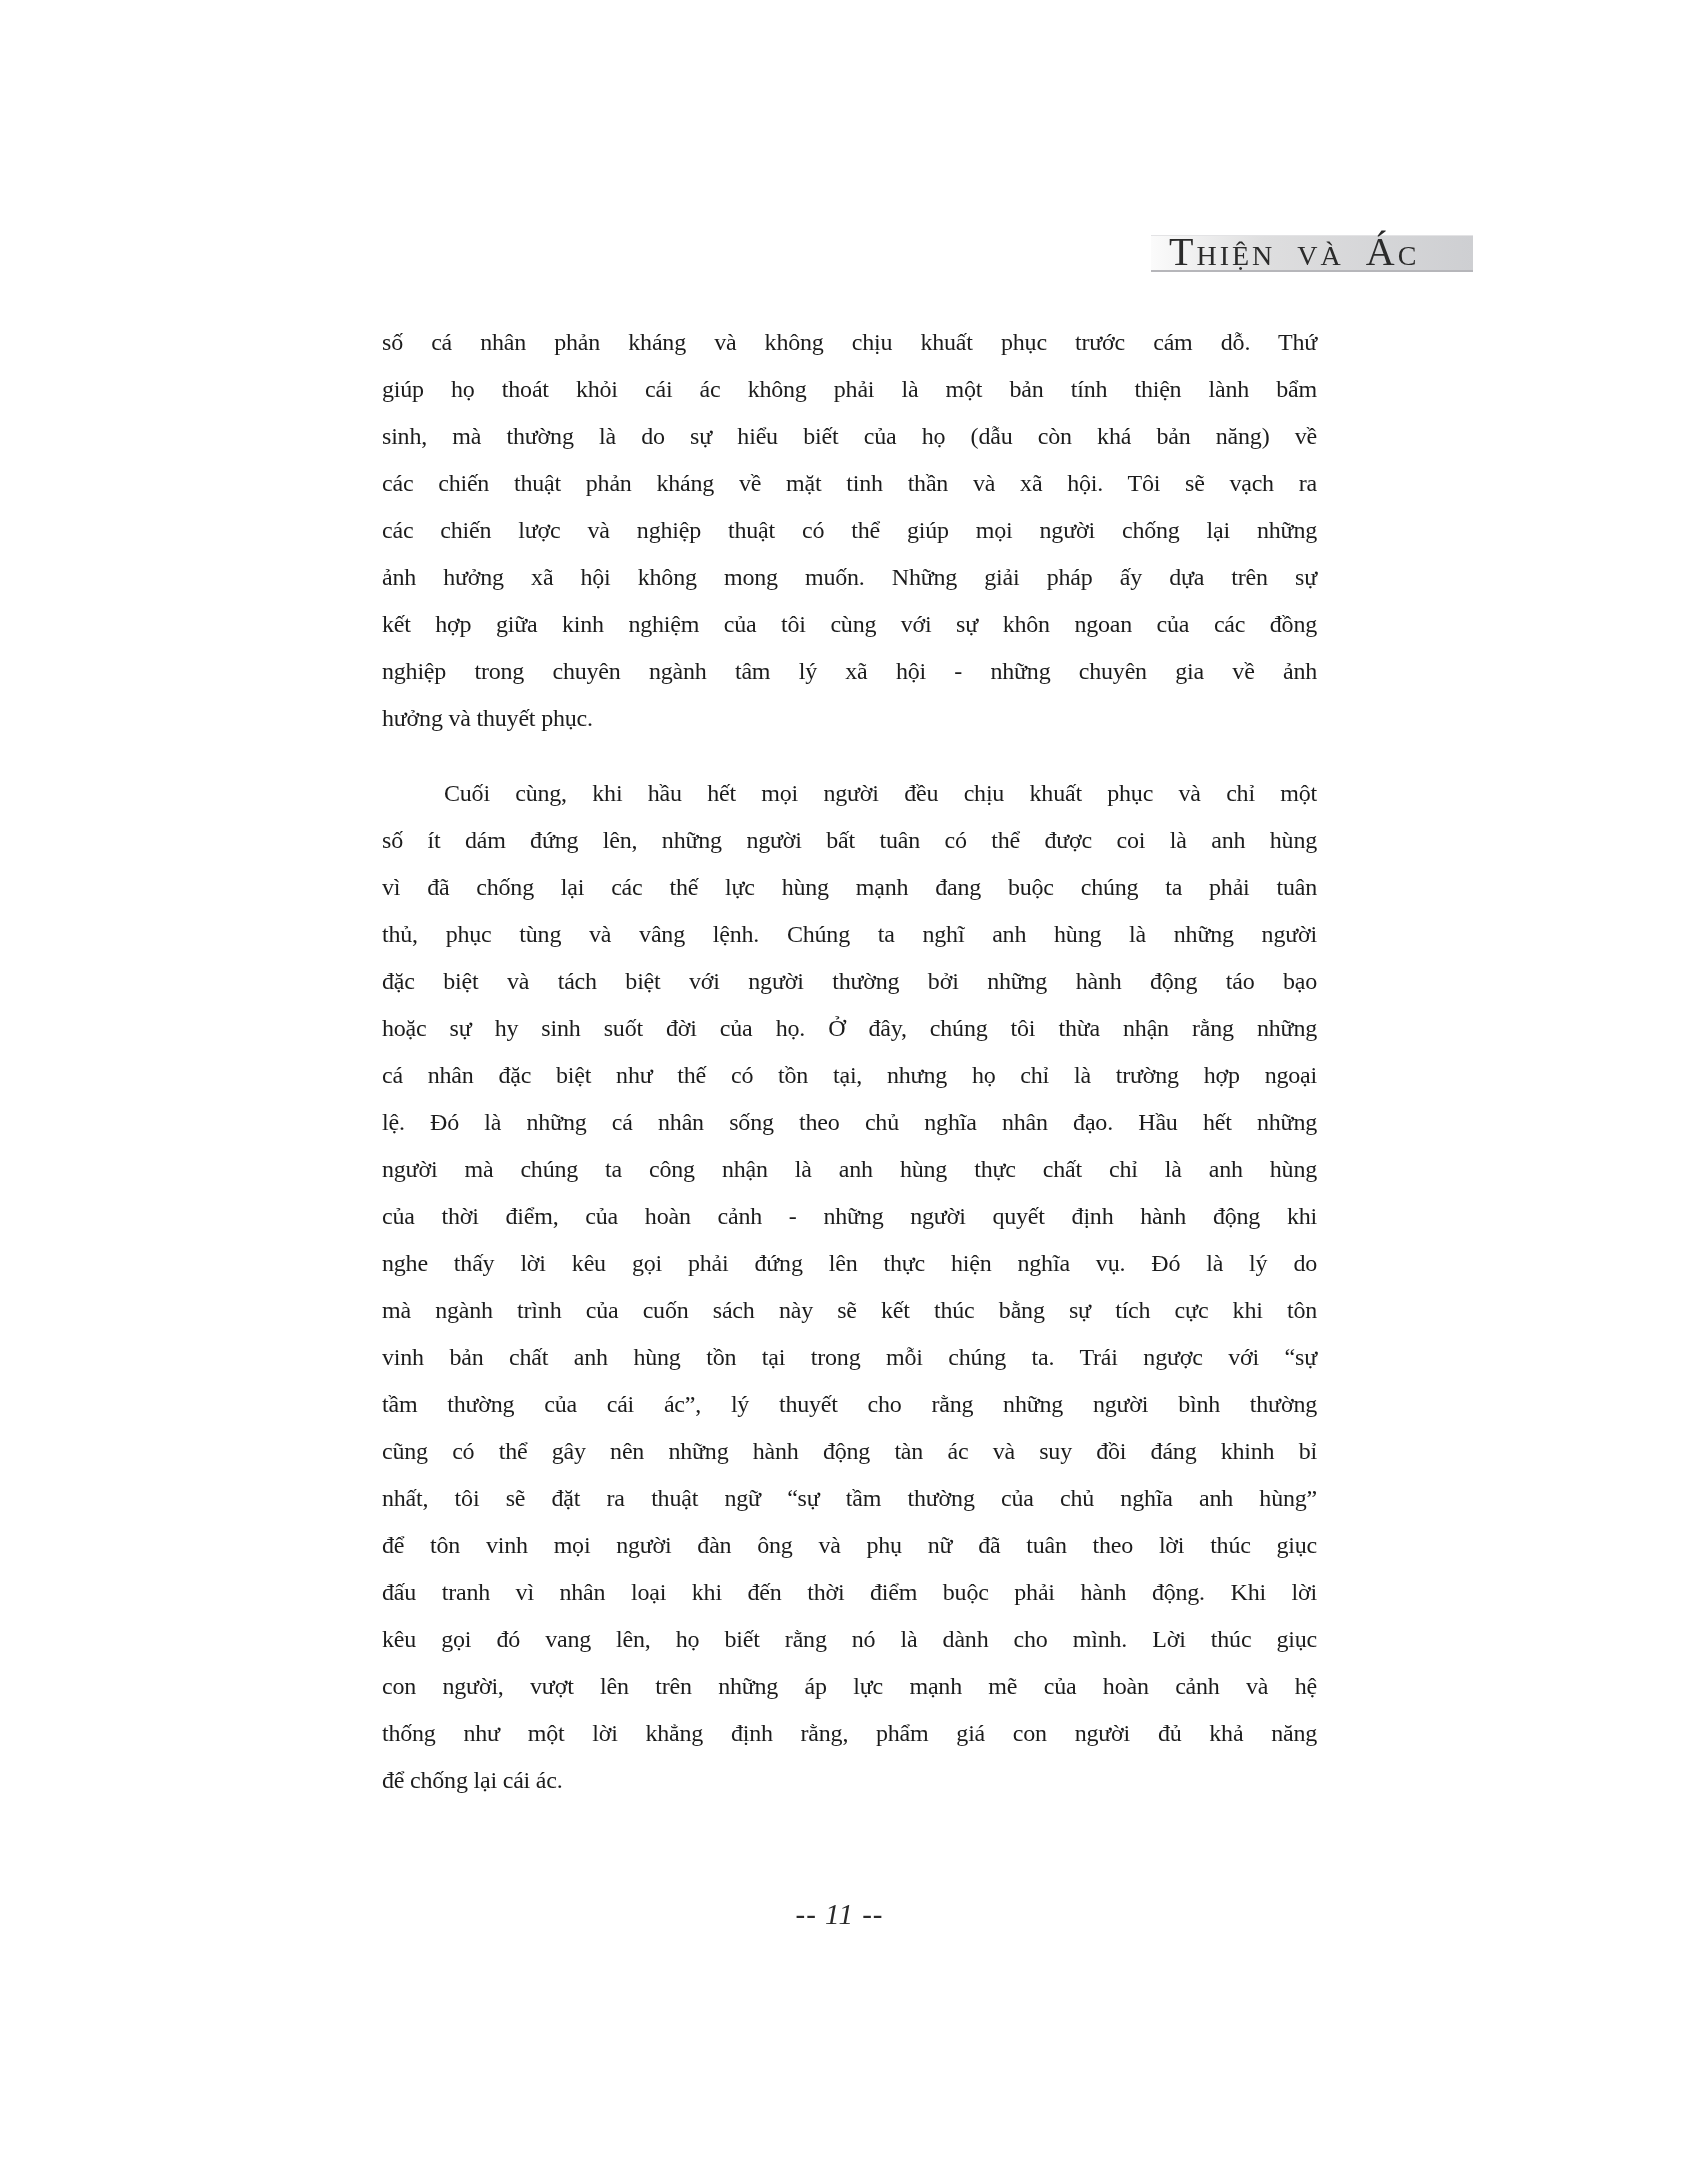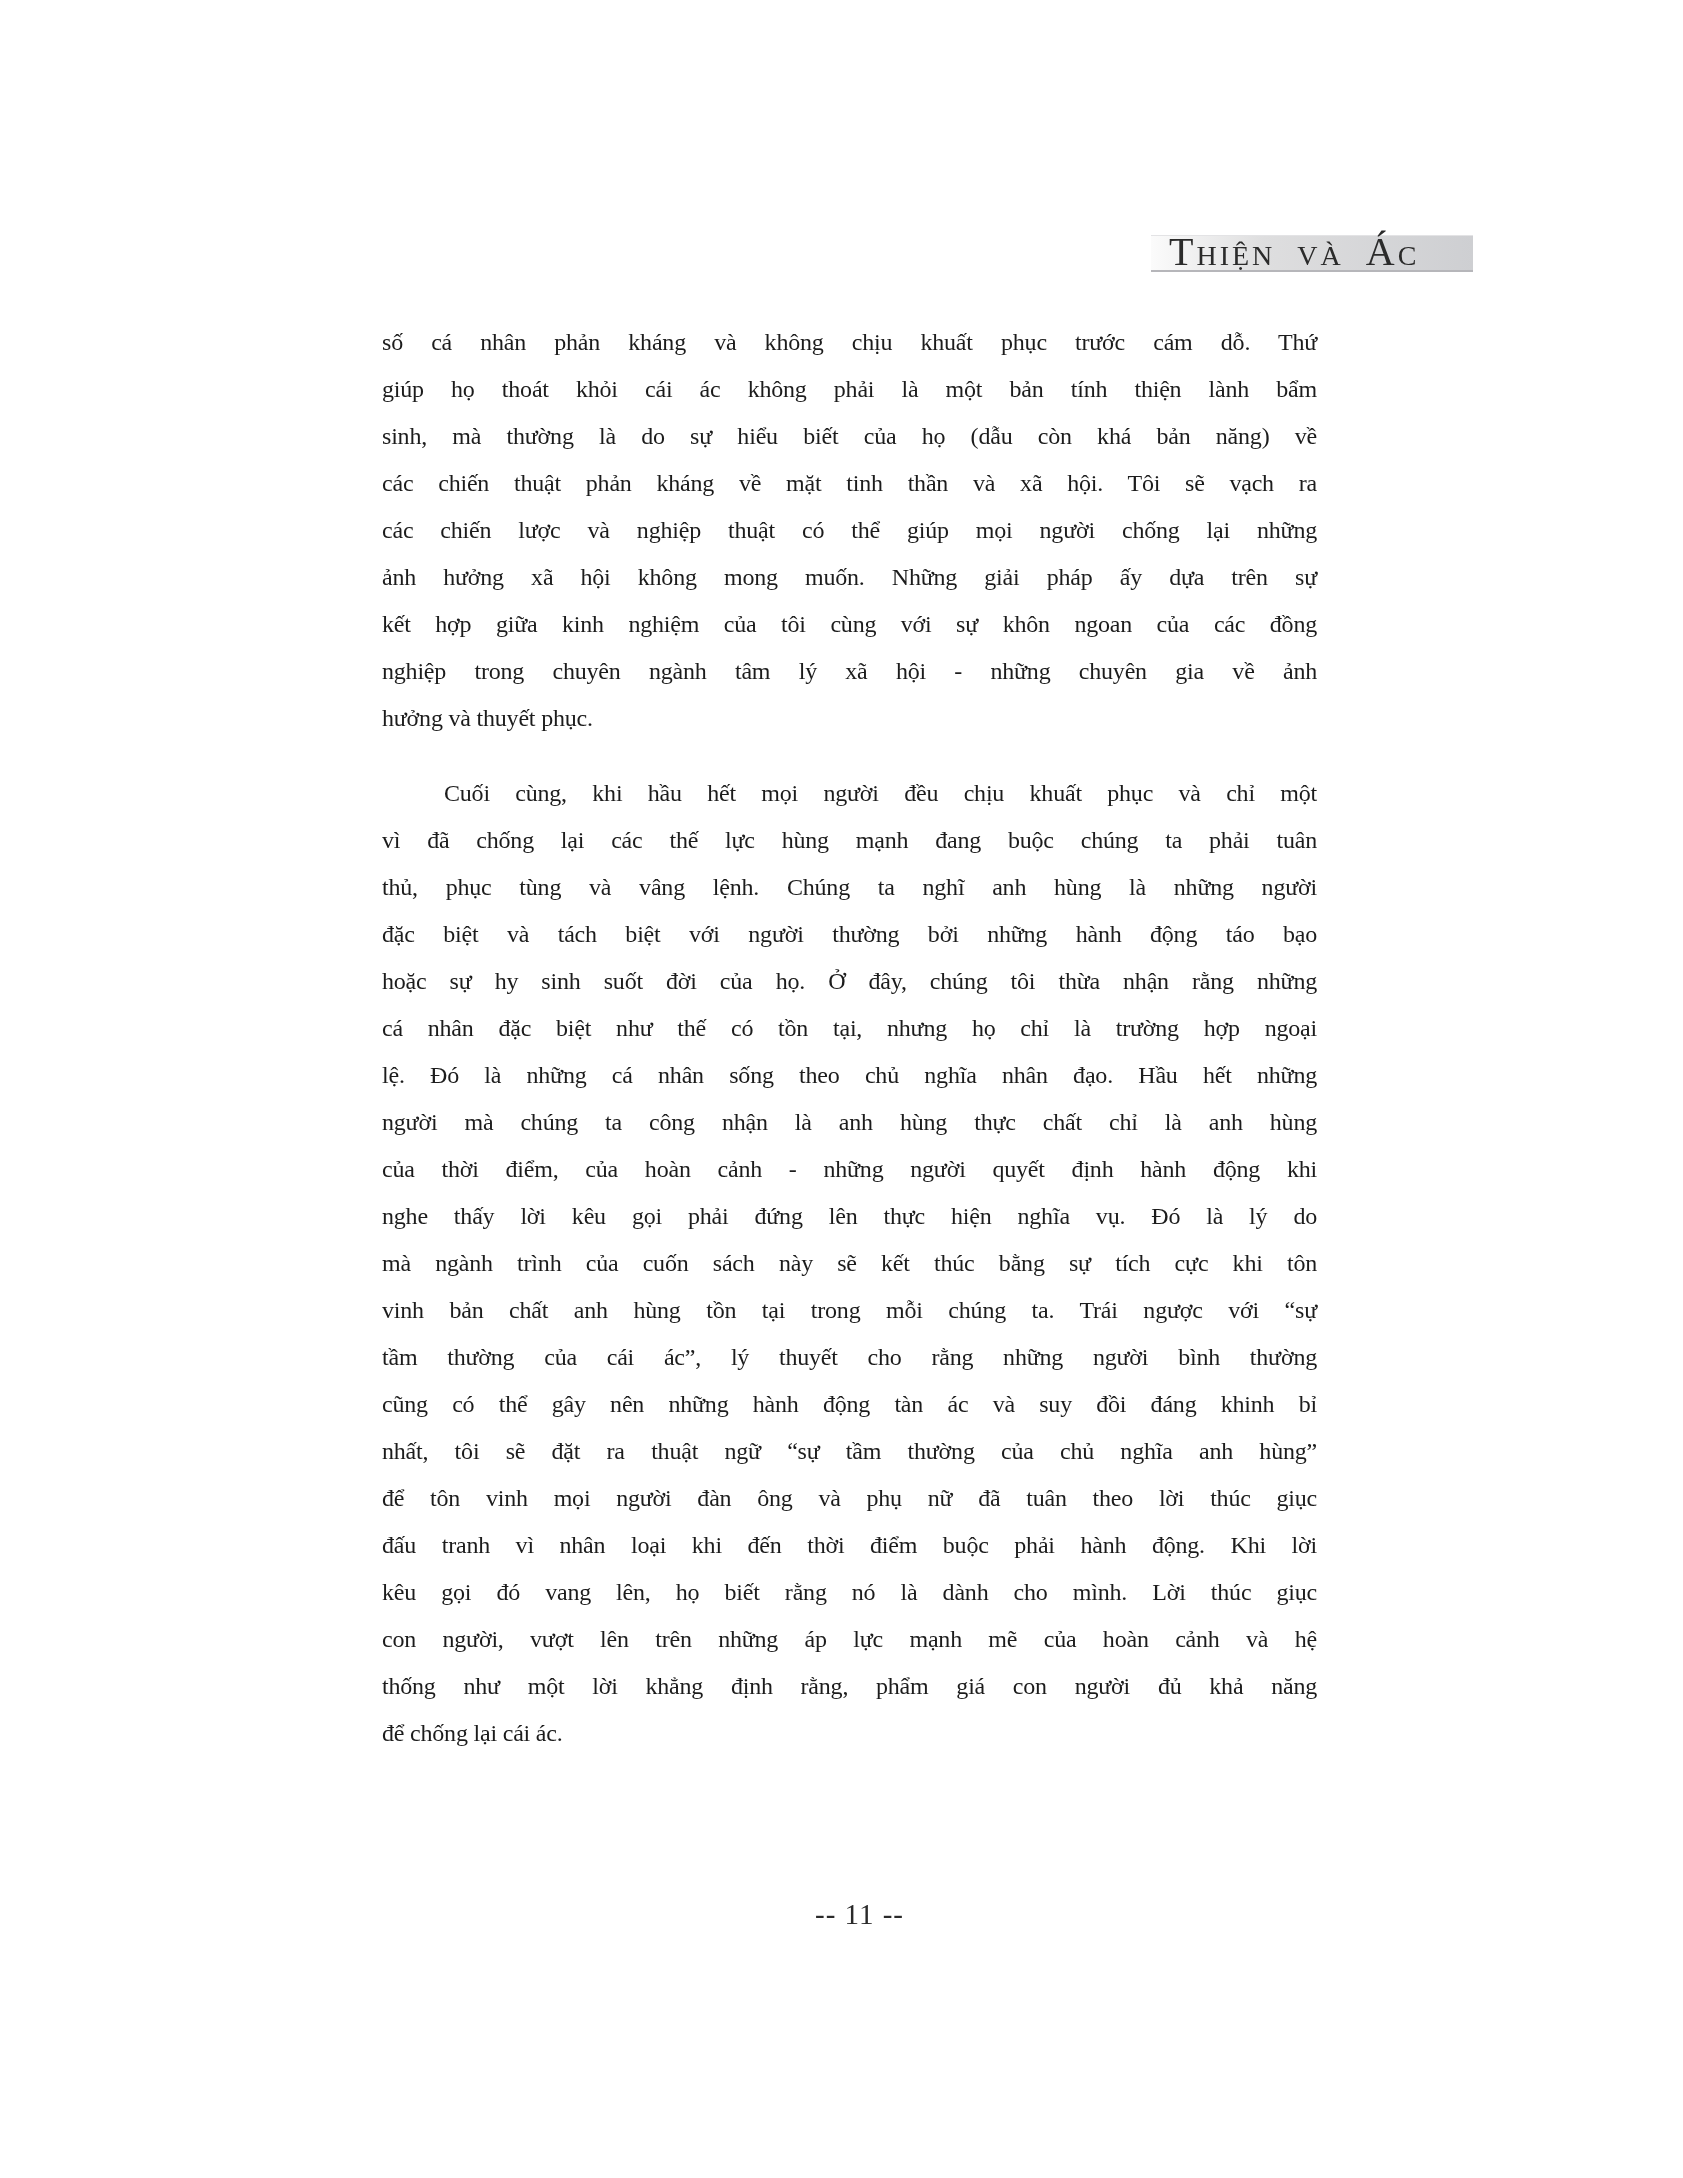--- a/index.html
+++ b/index.html
@@ -61,29 +61,30 @@
   }
   .line:last-child {
     text-align-last: left;
   }
   .indent-first .line:first-child {
     text-indent: 62px;
   }
   
   .page-number {
     position: absolute;
-    left: 392px;
+    left: 372px;
     width: 935px;
     top: 1893px;
     height: 42px;
     line-height: 42px;
     text-align: center;
     font-size: 29px;
     letter-spacing: 1px;
     color: #2a2a2a;
+    font-style: italic;
   }
 </style>
 </head>
 <body>
 
 <div class="page">
 
   <div class="header-bar"></div>
   <div class="header-title">Thiện và Ác</div>
 
@@ -94,20 +95,21 @@
       <div class="line">các chiến thuật phản kháng về mặt tinh thần và xã hội. Tôi sẽ vạch ra</div>
       <div class="line">các chiến lược và nghiệp thuật có thể giúp mọi người chống lại những</div>
       <div class="line">ảnh hưởng xã hội không mong muốn. Những giải pháp ấy dựa trên sự</div>
       <div class="line">kết hợp giữa kinh nghiệm của tôi cùng với sự khôn ngoan của các đồng</div>
       <div class="line">nghiệp trong chuyên ngành tâm lý xã hội - những chuyên gia về ảnh</div>
       <div class="line">hưởng và thuyết phục.</div>
     </div>
 
   <div class="text-column para-2 indent-first">
       <div class="line">Cuối cùng, khi hầu hết mọi người đều chịu khuất phục và chỉ một</div>
+      <div class="line">số ít dám đứng lên, những người bất tuân có thể được coi là anh hùng</div>
       <div class="line">vì đã chống lại các thế lực hùng mạnh đang buộc chúng ta phải tuân</div>
       <div class="line">thủ, phục tùng và vâng lệnh. Chúng ta nghĩ anh hùng là những người</div>
       <div class="line">đặc biệt và tách biệt với người thường bởi những hành động táo bạo</div>
       <div class="line">hoặc sự hy sinh suốt đời của họ. Ở đây, chúng tôi thừa nhận rằng những</div>
       <div class="line">cá nhân đặc biệt như thế có tồn tại, nhưng họ chỉ là trường hợp ngoại</div>
       <div class="line">lệ. Đó là những cá nhân sống theo chủ nghĩa nhân đạo. Hầu hết những</div>
       <div class="line">người mà chúng ta công nhận là anh hùng thực chất chỉ là anh hùng</div>
       <div class="line">của thời điểm, của hoàn cảnh - những người quyết định hành động khi</div>
       <div class="line">nghe thấy lời kêu gọi phải đứng lên thực hiện nghĩa vụ. Đó là lý do</div>
       <div class="line">mà ngành trình của cuốn sách này sẽ kết thúc bằng sự tích cực khi tôn</div>

